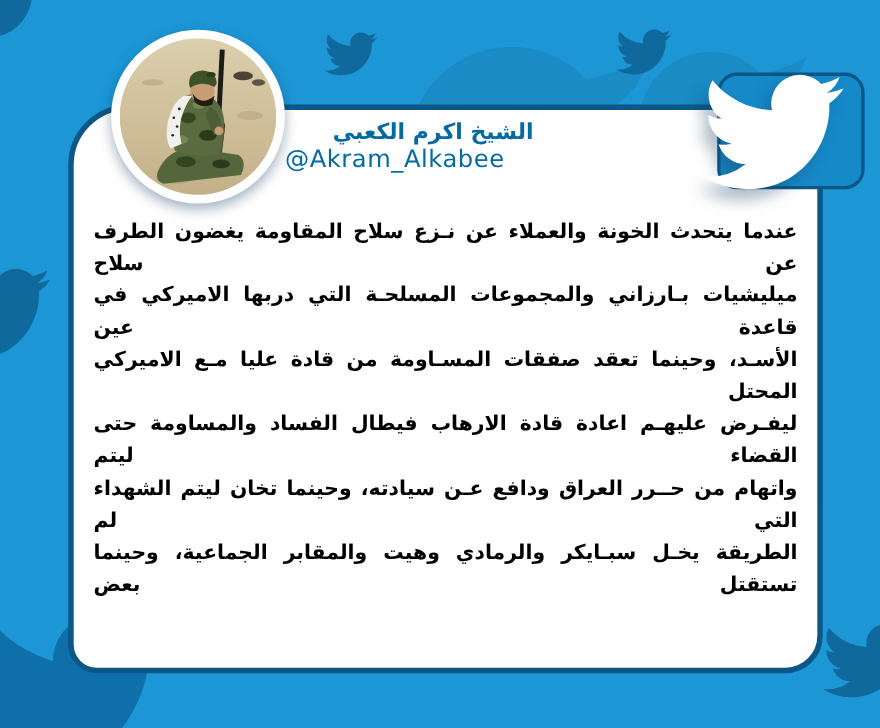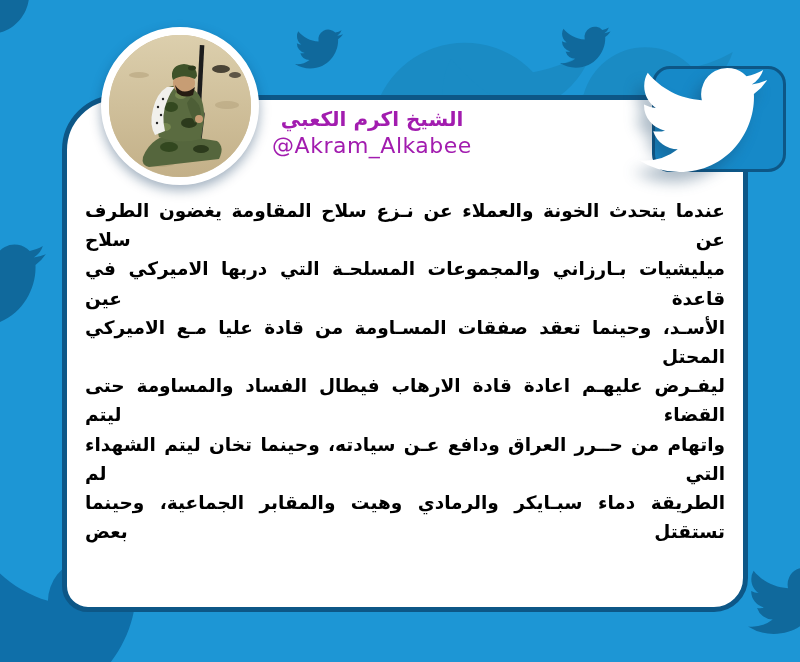--- a/index.html
+++ b/index.html
@@ -28,21 +28,21 @@
   .avatar{
     position:absolute;left:101px;top:27px;width:142px;height:142px;
     border:8px solid #ffffff;border-radius:50%;overflow:hidden;
     background:#d2c3a1;z-index:5;
     box-shadow:0 5px 12px rgba(8,48,88,.38);
   }
   .avatar svg{display:block;}
 
   .profile{
     position:absolute;left:192px;top:6px;width:226px;
-    text-align:center;color:#a21caf;z-index:2;
+    color:#0369a1;z-index:2;
   }
   .profile .name{font-size:20px;font-weight:bold;direction:rtl;line-height:26px;}
   .profile .handle{font-size:22px;font-weight:normal;letter-spacing:.5px;line-height:28px;}
 
   .tweet-text{
     position:absolute;left:18px;right:18px;top:96px;
     direction:rtl;color:#000000;font-weight:bold;
     font-size:18.5px;line-height:29.2px;
   }
   .t-line{text-align:justify;text-align-last:justify;white-space:normal;}
@@ -75,21 +75,21 @@
       <div class="name">الشيخ اكرم الكعبي</div>
       <div class="handle">@Akram_Alkabee</div>
     </div>
 
     <div class="tweet-text" dir="rtl">
       <div class="t-line">عندما يتحدث الخونة والعملاء عن نـزع سلاح المقاومة يغضون الطرف عن سلاح</div>
       <div class="t-line">ميليشيات بـارزاني والمجموعات المسلحـة التي دربها الاميركي في قاعدة عين</div>
       <div class="t-line">الأسـد، وحينما تعقد صفقات المسـاومة من قادة عليا مـع الاميركي المحتل</div>
       <div class="t-line">ليفـرض عليهـم اعادة قادة الارهاب فيطال الفساد والمساومة حتى القضاء ليتم</div>
       <div class="t-line">واتهام من حــرر العراق ودافع عـن سيادته، وحينما تخان ليتم الشهداء التي لم</div>
-      <div class="t-line">الطريقة دماء سبـايكر والرمادي وهيت والمقابر الجماعية، وحينما تستقتل بعض</div>
+      <div class="t-line">الطريقة يخـل سبـايكر والرمادي وهيت والمقابر الجماعية، وحينما تستقتل بعض</div>
 
     </div>
   </div>
 
   <div class="logo-badge"></div>
   <svg class="badge-bird" viewBox="0 0 24 24">
     <use href="#twbird" fill="#ffffff"></use>
   </svg>
 
   <div class="avatar">

